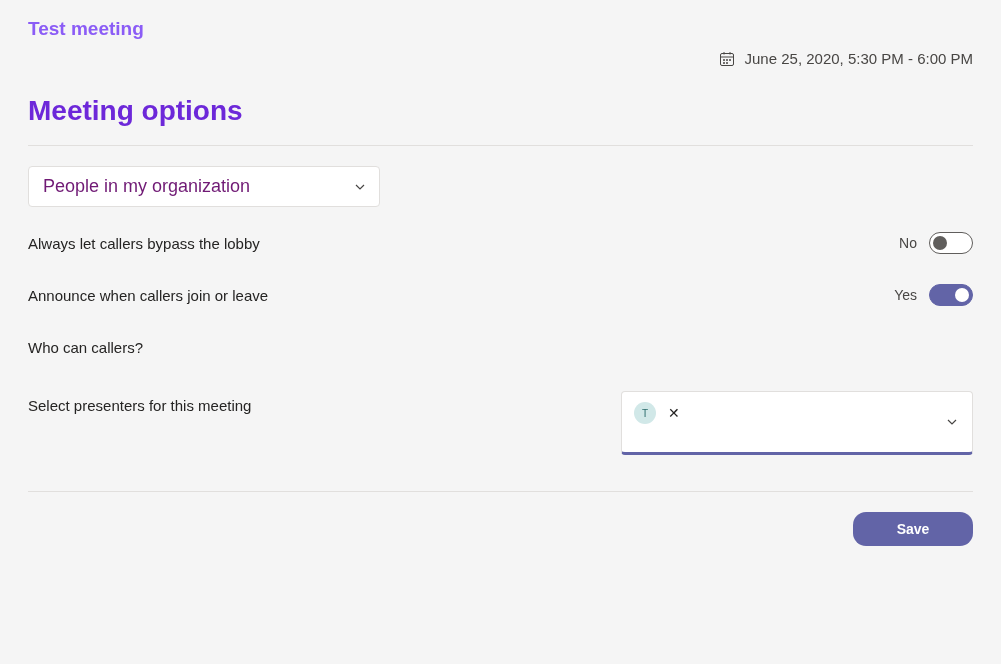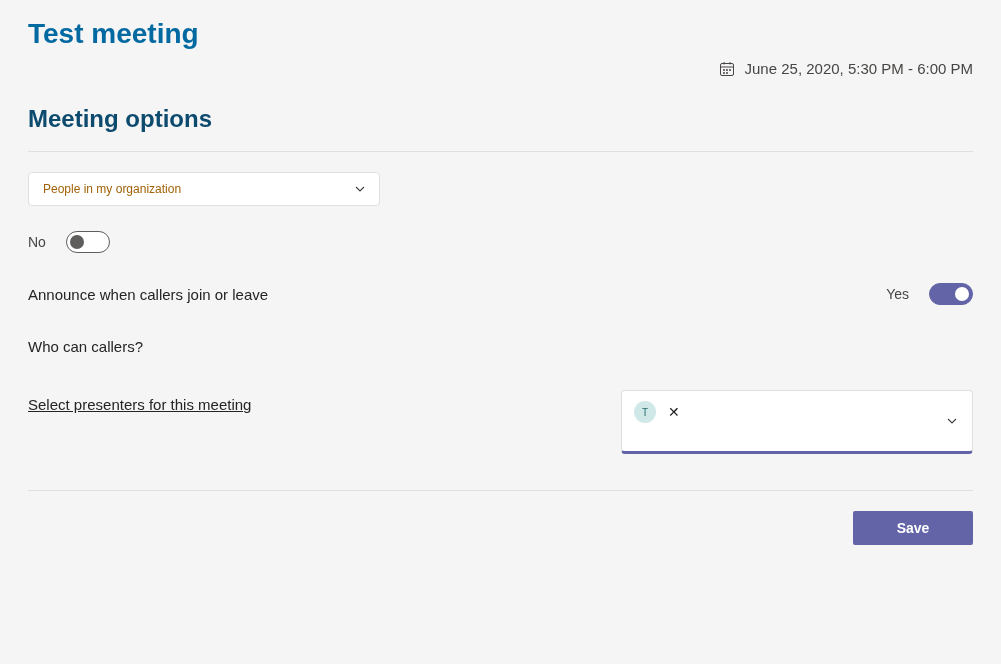--- a/index.html
+++ b/index.html
@@ -5,39 +5,39 @@
     * { box-sizing: border-box; margin: 0; padding: 0; }
     body {
       font-family: "Segoe UI", -apple-system, BlinkMacSystemFont, sans-serif;
       background: #f5f5f5;
       padding: 18px 28px;
       color: #252423;
       width: 1001px;
     }
     .header { margin-bottom: 28px; }
     .meeting-title {
-      font-size: 28px;
+      font-size: 19px;
       font-weight: 700;
       margin-bottom: 10px;
-      color: #0369a1;
+      color: #8b5cf6;
     }
     .meta-row {
       display: flex;
       align-items: center;
       gap: 10px;
       margin-bottom: 8px;
       font-size: 15px;
       color: #484644;
       justify-content: flex-end;
     }
     .meta-row svg { flex-shrink: 0; }
     .section-title {
-      font-size: 24px;
+      font-size: 28px;
       font-weight: 700;
-      color: #0c4a6e;
+      color: #6d28d9;
       margin-bottom: 18px;
     }
     .divider {
       border: none;
       border-top: 1px solid #e1dfdd;
       margin-bottom: 0;
     }
     .option-row {
       display: flex;
       align-items: center;
@@ -52,38 +52,38 @@
     .select-wrap {
       position: relative;
       width: 352px;
     }
     .select {
       width: 100%;
       background: #fff;
       border: 1px solid #e1dfdd;
       border-radius: 4px;
       padding: 9px 40px 9px 14px;
-      font-size: 12px;
-      color: #a16207;
+      font-size: 18px;
+      color: #701a75;
       cursor: pointer;
       display: flex;
       align-items: center;
       justify-content: space-between;
     }
     .chevron {
       position: absolute;
       right: 14px;
       top: 50%;
       transform: translateY(-50%);
       pointer-events: none;
     }
     .toggle-group {
       display: flex;
       align-items: center;
-      gap: 20px;
+      gap: 12px;
     }
     .toggle-label {
       font-size: 14px;
       color: #484644;
     }
     .toggle {
       width: 44px;
       height: 22px;
       border-radius: 11px;
       position: relative;
@@ -149,38 +149,37 @@
     }
     .presenter-chevron {
       position: absolute;
       right: 14px;
       top: 50%;
       transform: translateY(-50%);
     }
     .presenter-row {
       align-items: flex-start;
       padding-top: 28px;
-      text-decoration: underline;
     }
     .presenter-row .option-label { padding-top: 6px; }
     .footer-divider {
       border: none;
       border-top: 1px solid #e1dfdd;
       margin-top: 36px;
       margin-bottom: 20px;
     }
     .button-row {
       display: flex;
       justify-content: flex-end;
     }
     .save-btn {
       background: #6264a7;
       color: #fff;
       border: none;
-      border-radius: 2px;
+      border-radius: 13px;
       padding: 9px 0;
       width: 120px;
       font-size: 14px;
       font-weight: 600;
       cursor: pointer;
     }
   </style>
 </head>
 <body>
 
@@ -210,20 +209,21 @@
     <div class="select">
       <span>People in my organization</span>
     </div>
     <svg class="chevron" width="12" height="12" viewBox="0 0 12 12" fill="none" stroke="#484644" stroke-width="1.2">
       <polyline points="2,4 6,8 10,4"></polyline>
     </svg>
   </div>
 </div>
 
 <div class="option-row">
+  <span class="option-label">Always let callers bypass the lobby</span>
   <div class="toggle-group">
     <span class="toggle-label">No</span>
     <div class="toggle off">
       <div class="knob"></div>
     </div>
   </div>
 </div>
 
 <div class="option-row">
   <span class="option-label">Announce when callers join or leave</span>

